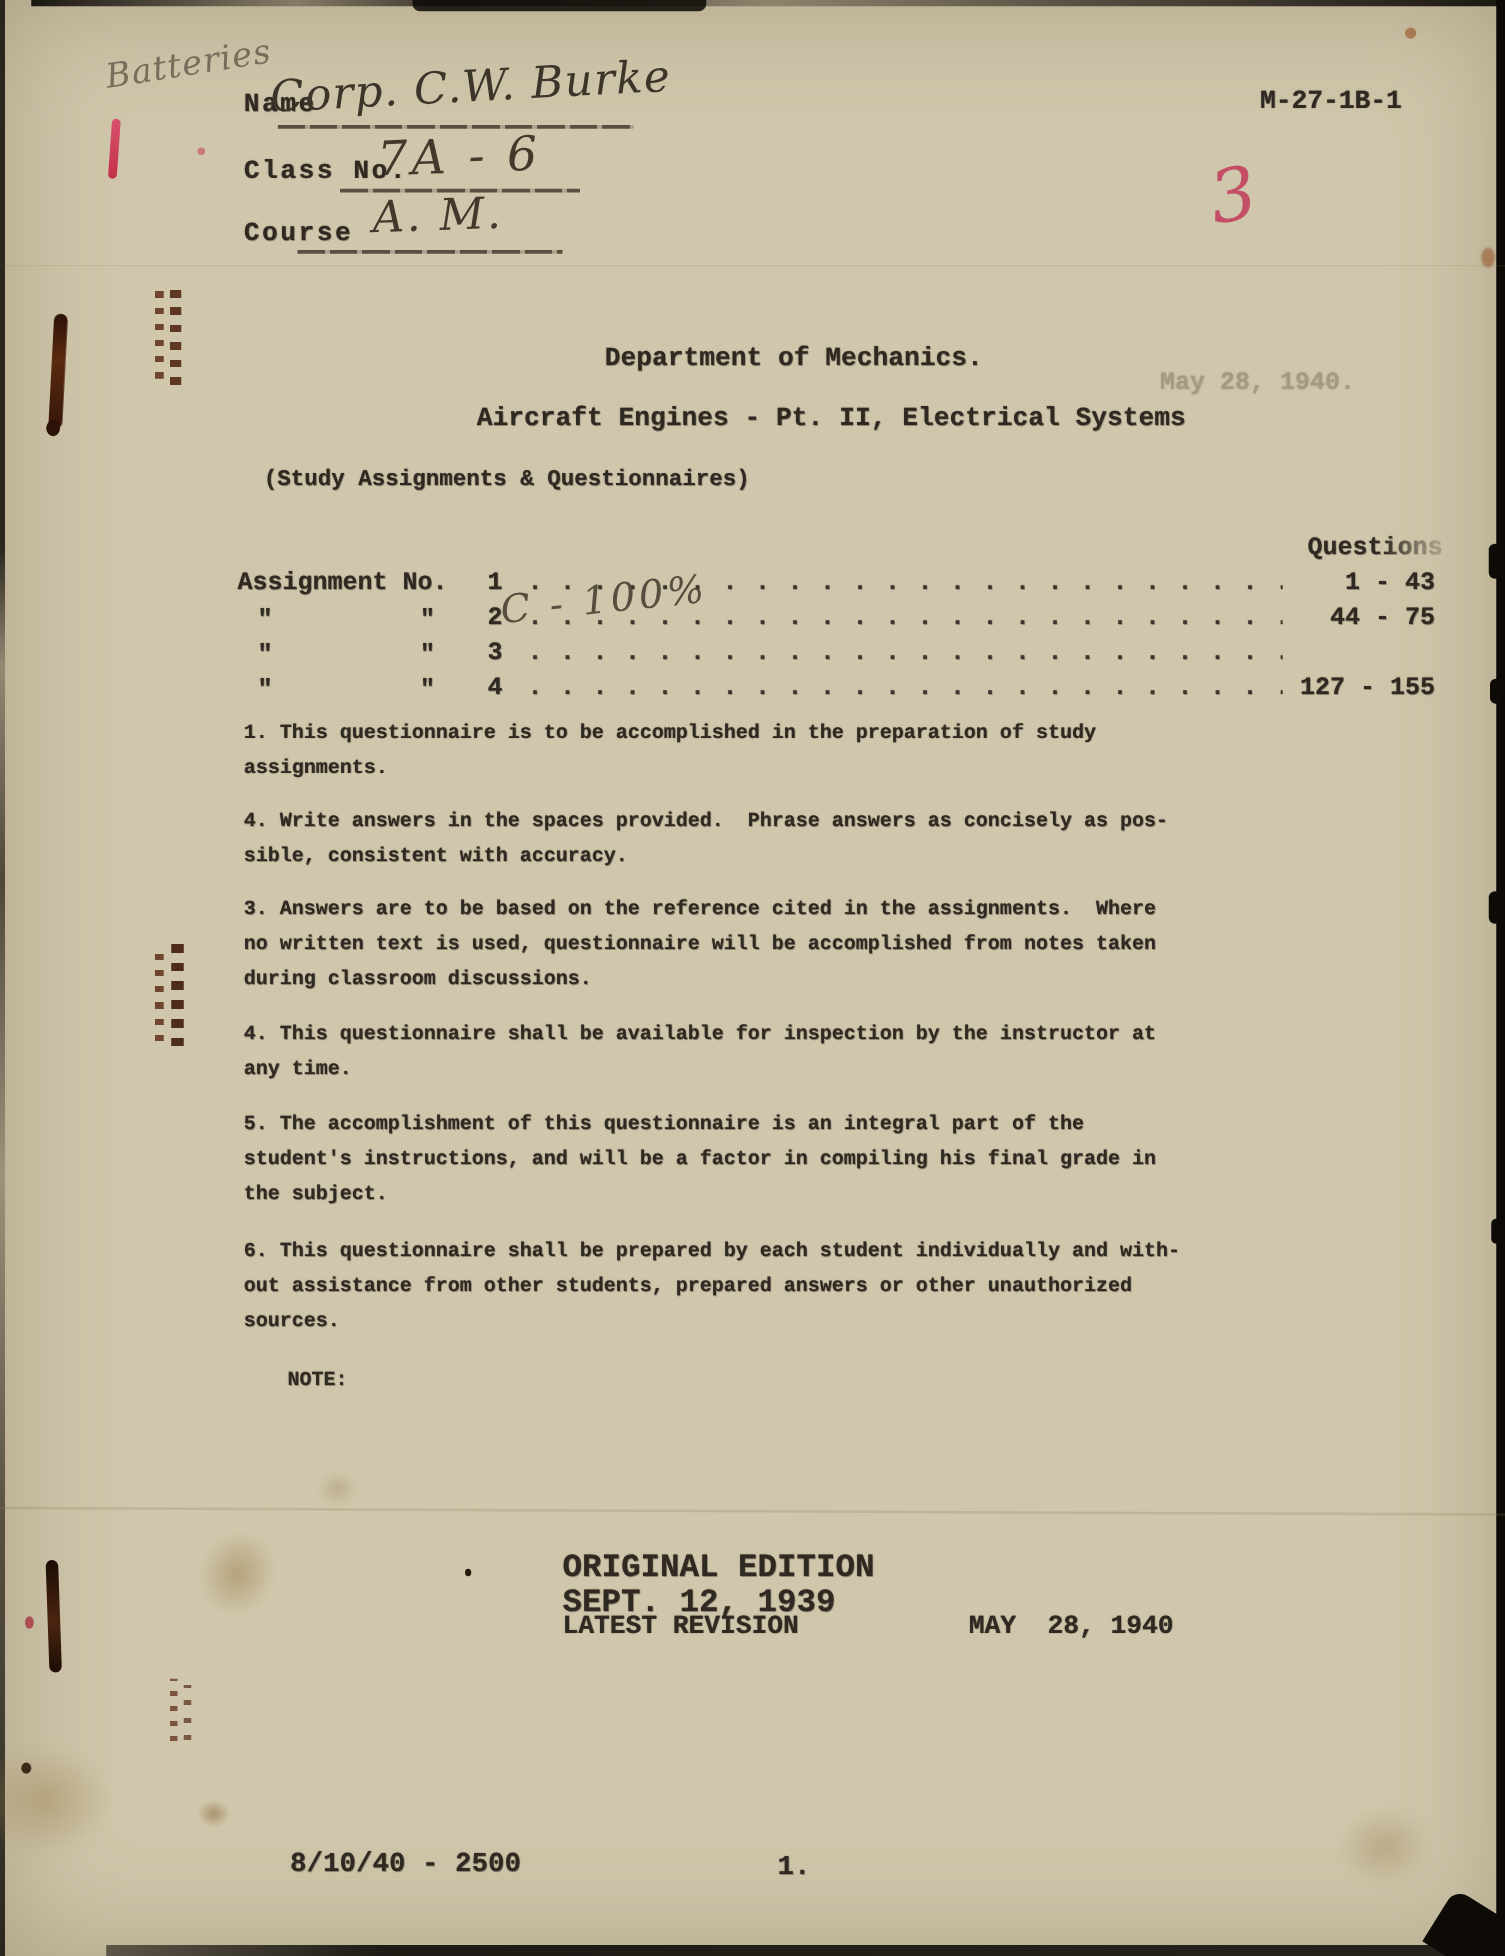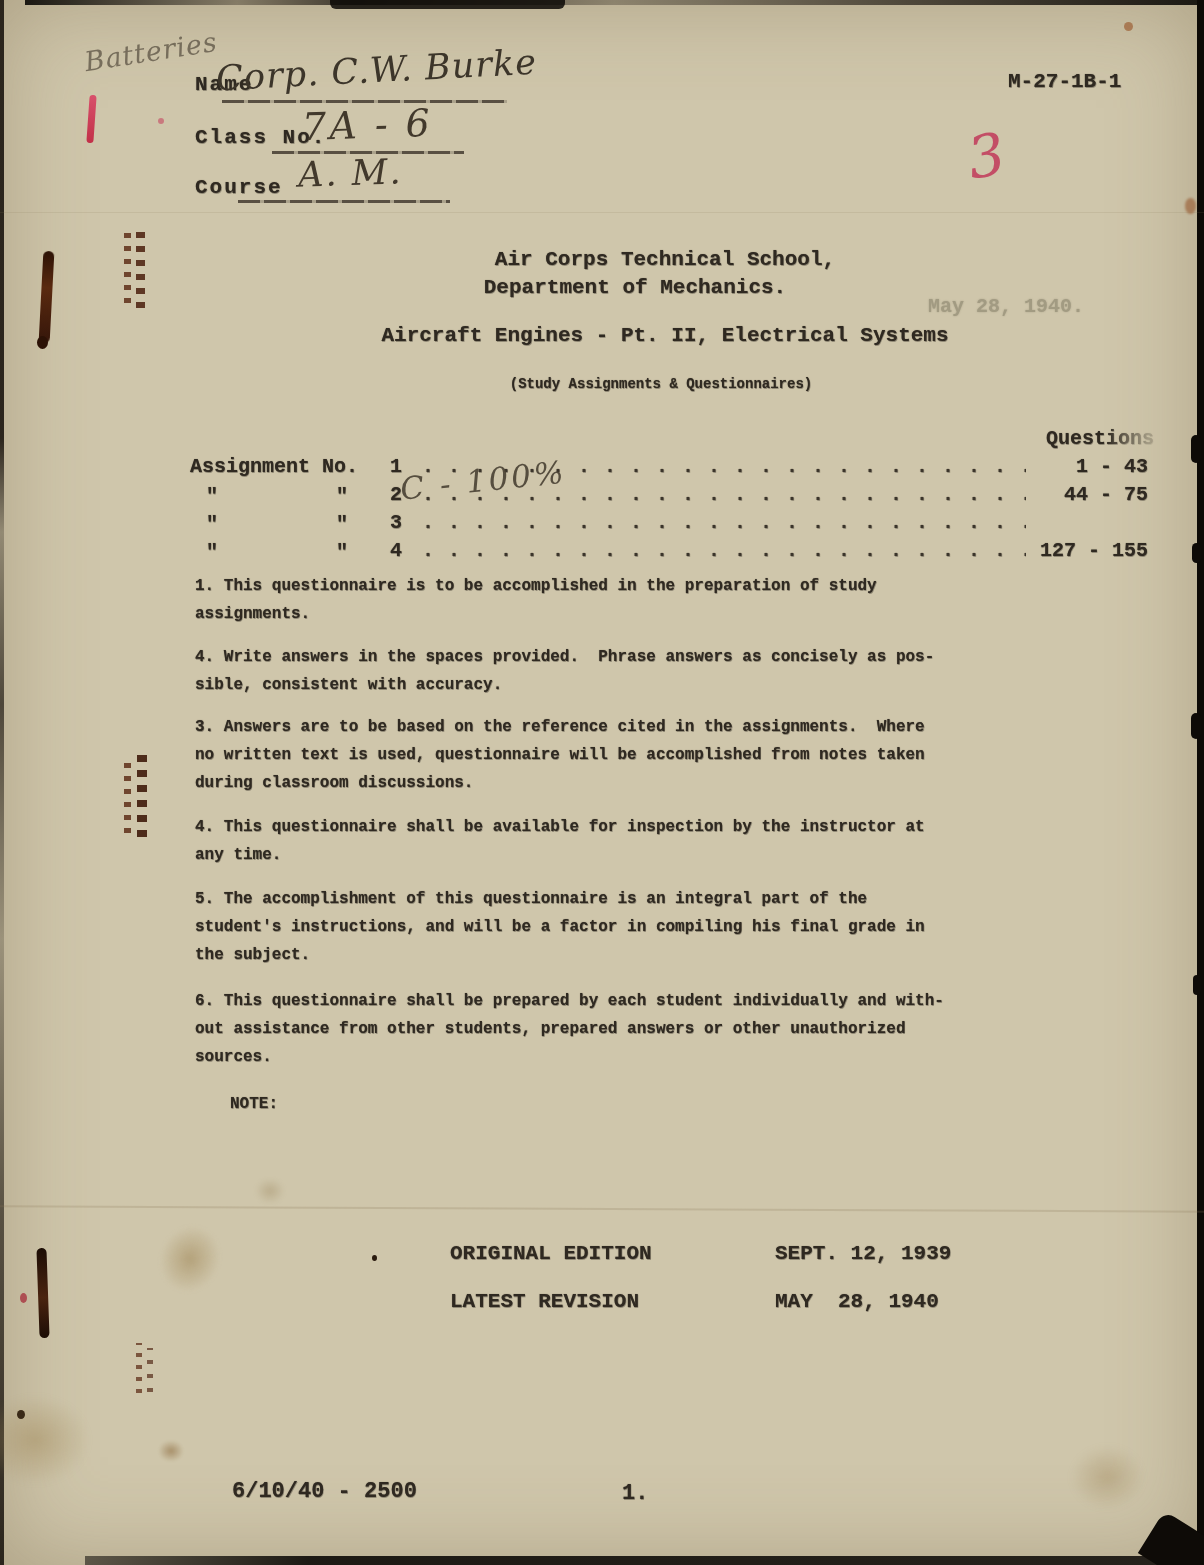--- a/index.html
+++ b/index.html
@@ -105,25 +105,24 @@
   <div class="hw" style="left:216px; top:50px; font-size:35px; color:#3c352a; transform:rotate(-3deg); letter-spacing:1px;">Corp. C.W. Burke</div>
 
   <div class="typed" style="left:195px; top:124px; font-size:21px; letter-spacing:2px;font-family:Liberation Mono, monospace;">Class No.</div>
   <div class="underline" style="left:272px; top:151px; width:192px;"></div>
   <div class="hw" style="left:302px; top:103px; font-size:38px; color:#42392c; transform:rotate(-2deg); letter-spacing:3px;">7A - 6</div>
 
   <div class="typed" style="left:195px; top:174px; font-size:21px; letter-spacing:2px;">Course</div>
   <div class="underline" style="left:238px; top:200px; width:212px;"></div>
   <div class="hw" style="left:298px; top:153px; font-size:35px; color:#42392c; transform:rotate(-2deg); letter-spacing:2px;">A. M.</div>
 
-  <div class="typed" style="left:195px; top:246px; width:940px; text-align:center; font-size:21px;">Air Corps Technical School,</div>
   <div class="typed" style="left:165px; top:274px; width:940px; text-align:center; font-size:21px;">Department of Mechanics.</div>
   <div class="typed" style="left:928px; top:293px; font-size:20px; color:#9b947c; text-shadow:0 0 2px rgba(155,148,124,0.8); opacity:.85;">May 28, 1940.</div>
   <div class="typed" style="left:195px; top:322px; width:940px; text-align:center; font-size:21px;">Aircraft Engines - Pt. II, Electrical Systems</div>
-  <div class="typed" style="left:191px; top:370px; width:940px; text-align:center; font-size:14px;">(Study Assignments &amp; Questionnaires)</div>
+  <div class="typed" style="left:211px; top:370px; width:940px; font-size:18px;">(Study Assignments &amp; Questionnaires)</div>
 
   <div style="position:absolute; left:190px; top:425px; width:958px; height:145px;">
     <div class="typed q-head" style="position:absolute; font-size:20px;">Questions</div>
 
     <div class="assign-row typed" style="top:28px; font-size:20px;">
       <span class="lbl">Assignment No.</span>
       <span>1</span>
       <span class="dots">. . . . . . . . . . . . . . . . . . . . . . . . . . . . . . . . . . . . . . . . . . . . . . . .</span>
       <span class="rng">1 - 43</span>
     </div>
@@ -169,25 +168,25 @@
 student's instructions, and will be a factor in compiling his final grade in
 the subject.</div>
   <div class="typed" style="left:195px; top:987px; width:980px;">6. This questionnaire shall be prepared by each student individually and with-
 out assistance from other students, prepared answers or other unauthorized
 sources.</div>
 
   <div class="typed note-row" style="left:230px; top:1090px; width:940px;">
     <span class="nlabel">NOTE:</span>
   </div>
 
-  <div class="typed" style="left:450px; top:1240px; width:560px; display:flex; font-size:21px;">
+  <div class="typed" style="left:450px; top:1240px; width:560px; display:flex; font-size:26px;flex-direction:column;">
     <span style="width:325px; flex:none;">ORIGINAL EDITION</span>
     <span style="white-space:pre;">SEPT. 12, 1939</span>
   </div>
   <div class="typed" style="left:450px; top:1288px; width:560px; display:flex; font-size:21px;">
     <span style="width:325px; flex:none;">LATEST REVISION</span>
     <span style="white-space:pre;">MAY  28, 1940</span>
   </div>
 
-  <div class="typed" style="left:232px; top:1478px; font-size:22px;">6/10/40 - 2500</div>
+  <div class="typed" style="left:232px; top:1478px; font-size:22px;">8/10/40 - 2500</div>
   <div class="typed" style="left:622px; top:1480px; font-size:22px;">1.</div>
 
 </div>
 
 </body></html>

